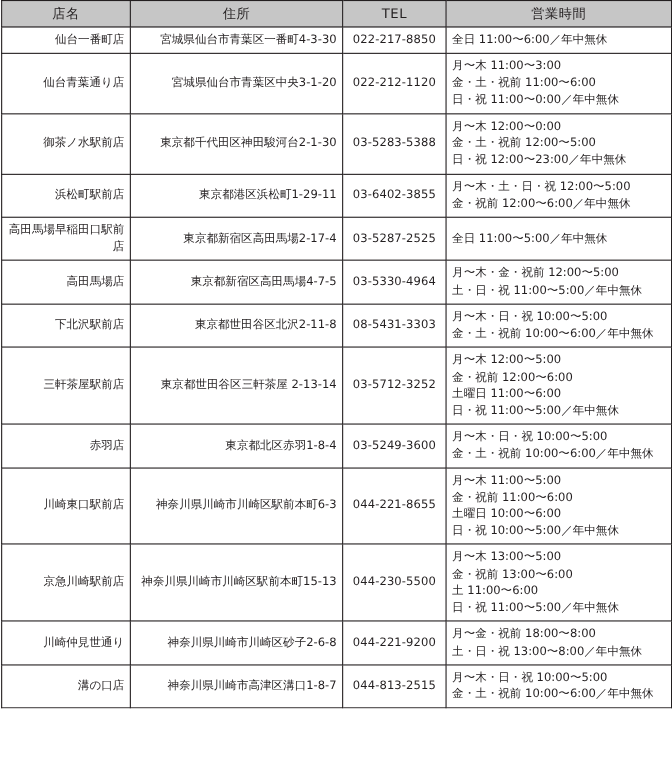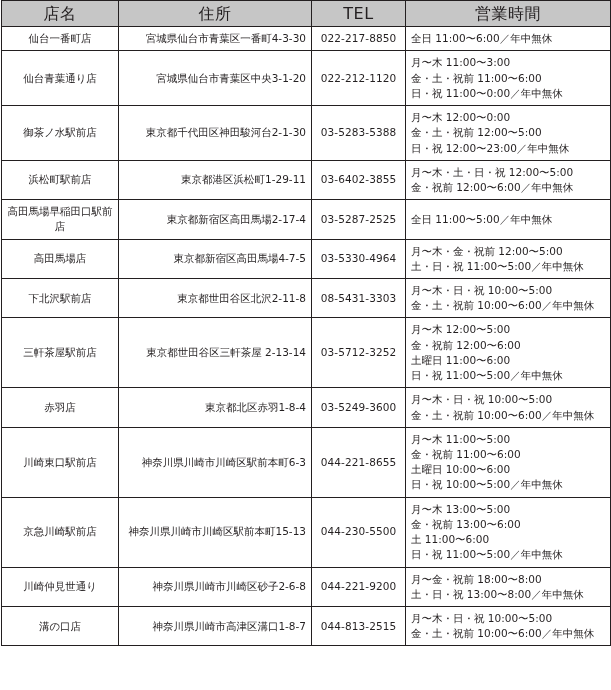--- a/index.html
+++ b/index.html
@@ -28,30 +28,30 @@
 
   .store-table th,
   .store-table td {
     border: 1px solid #231f20;
     vertical-align: middle;
     font-weight: normal;
     line-height: 1.45;
   }
   .store-table thead th {
     background: #c6c6c6;
-    font-size: 16px;
+    font-size: 12px;
     height: 21px;
     padding: 1px 2px;
     letter-spacing: 0.5px;
   }
   .store-table tbody td {
     font-size: 10.5px;
     padding: 4px 5px;
   }
-  td.cell-name  { text-align: center; }
+  td.cell-name  { text-align: right; }
   td.cell-addr  { text-align: right; }
   td.cell-tel   { text-align: center; letter-spacing: 0.1px; }
   td.cell-hours { text-align: left; }
 
   td.cell-hours .hour-line {
     display: block;
     white-space: nowrap;
   }
   tbody tr { height: 23px; }
 </style>

